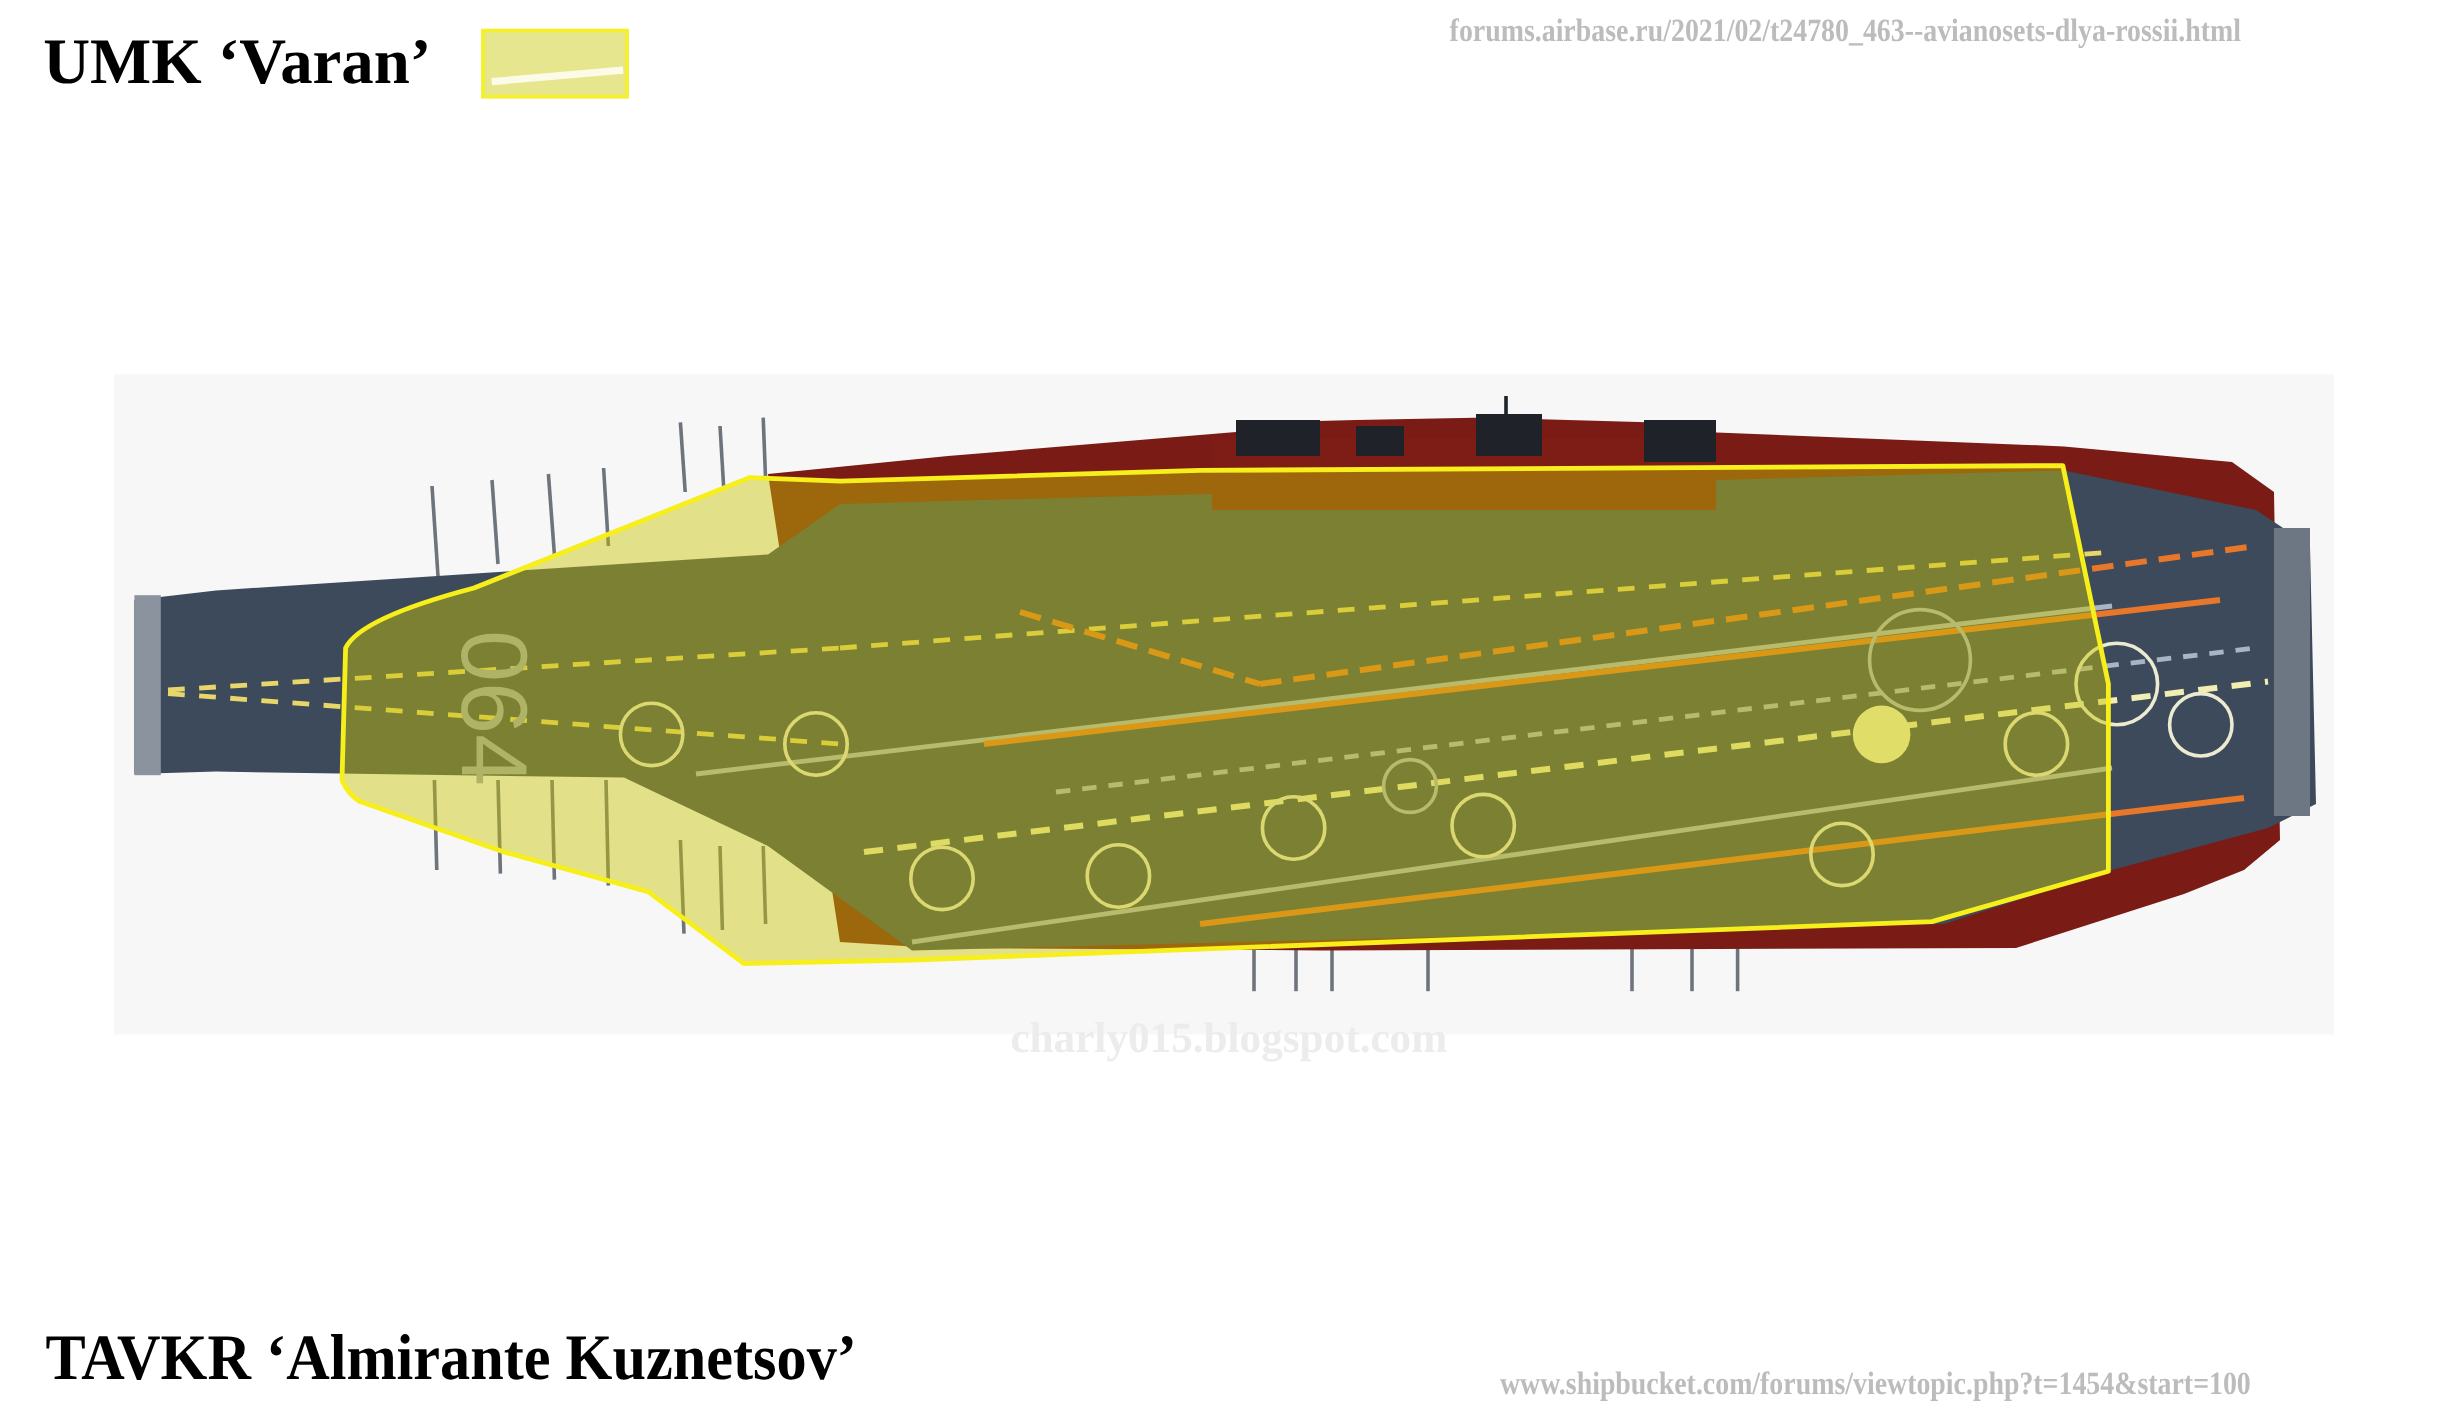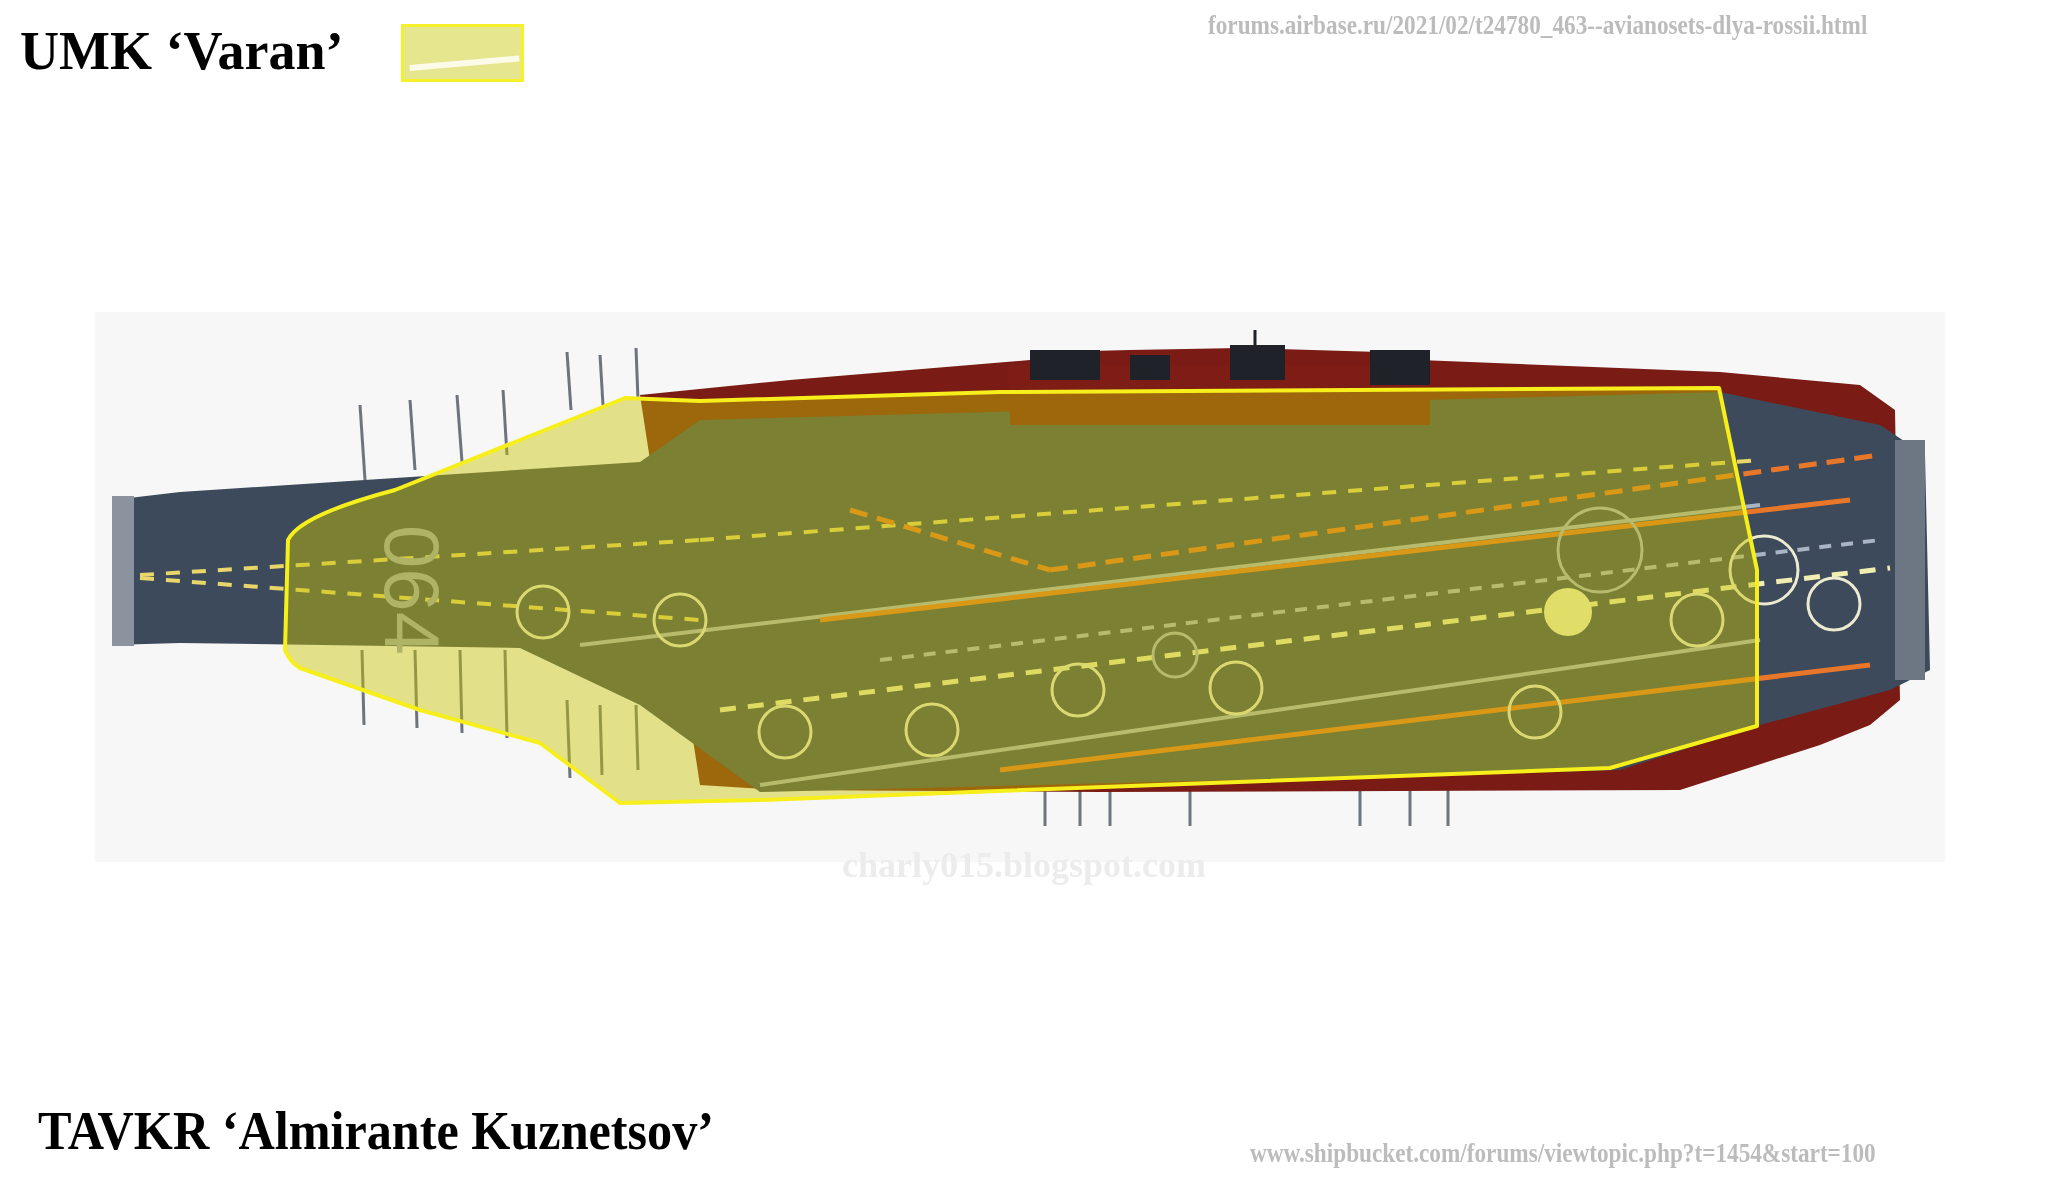--- a/index.html
+++ b/index.html
@@ -1,18 +1,18 @@
 <!DOCTYPE html>
 <html><head>
 <meta charset="utf-8">
 <style>
   html, body { margin: 0; padding: 0; background: #ffffff; }
   body { width: 2048px; height: 1177px; position: relative; overflow: hidden; font-family: "Liberation Serif", serif; }
   .title { position: absolute; font-family: "Liberation Serif", serif; font-weight: bold; color: #000; white-space: nowrap; }
-  #title-top { left: 20px; top: 18px; font-size: 54px; line-height: 66px; }
+  #title-top { left: 36px; top: 18px; font-size: 54px; line-height: 66px; }
   #title-bottom { left: 38px; top: 1098px; font-size: 54px; line-height: 66px; transform: scaleX(0.93); transform-origin: left top; }
   .legend-box { position: absolute; left: 401px; top: 24px; width: 117px; height: 52px; border: 3px solid #f5f02a; background: #e6e68e; overflow: hidden; }
   .legend-box .stripe { position: absolute; left: 6px; bottom: 8px; width: 110px; height: 6px; background: #fbfbe8; transform: rotate(-5deg); transform-origin: left bottom; }
   .src { position: absolute; color: #bcbcbc; font-family: "Liberation Serif", serif; font-weight: bold; white-space: nowrap; }
   #src-top { left: 1208px; top: 10px; font-size: 27px; transform: scaleX(0.86); transform-origin: left top; }
   #src-bottom { left: 1250px; top: 1138px; font-size: 27px; transform: scaleX(0.86); transform-origin: left top; }
   #watermark { position: absolute; left: 842px; top: 844px; font-size: 36px; font-weight: bold; color: #ececec; font-family: "Liberation Serif", serif; white-space: nowrap; }
   #scene { position: absolute; left: 0; top: 0; width: 2048px; height: 1177px; }
 </style>
 </head>

